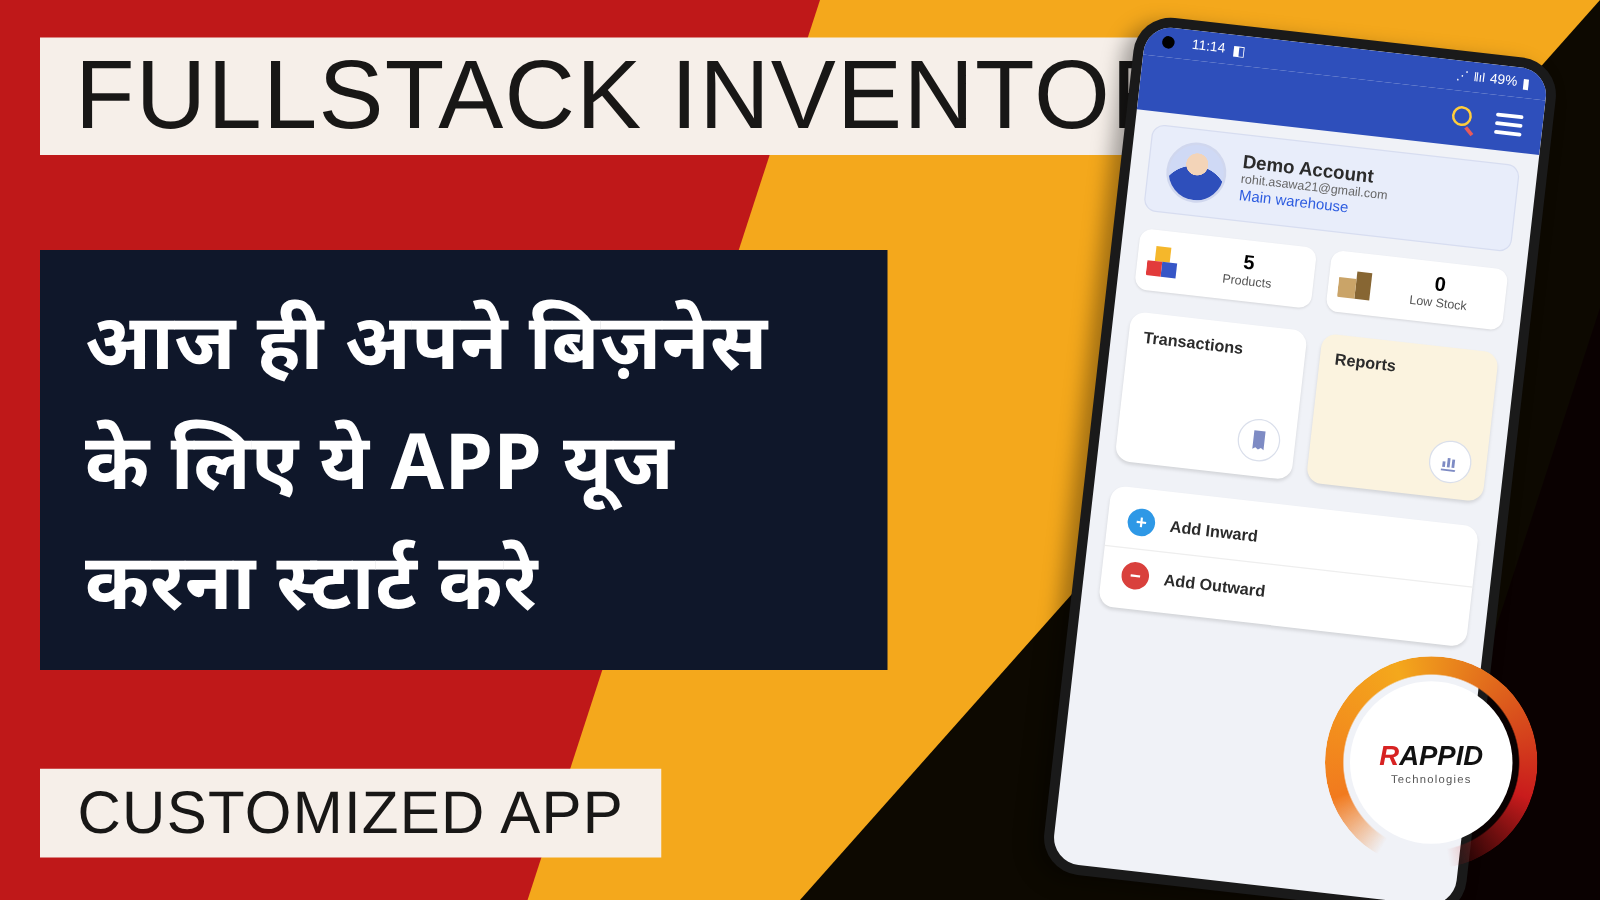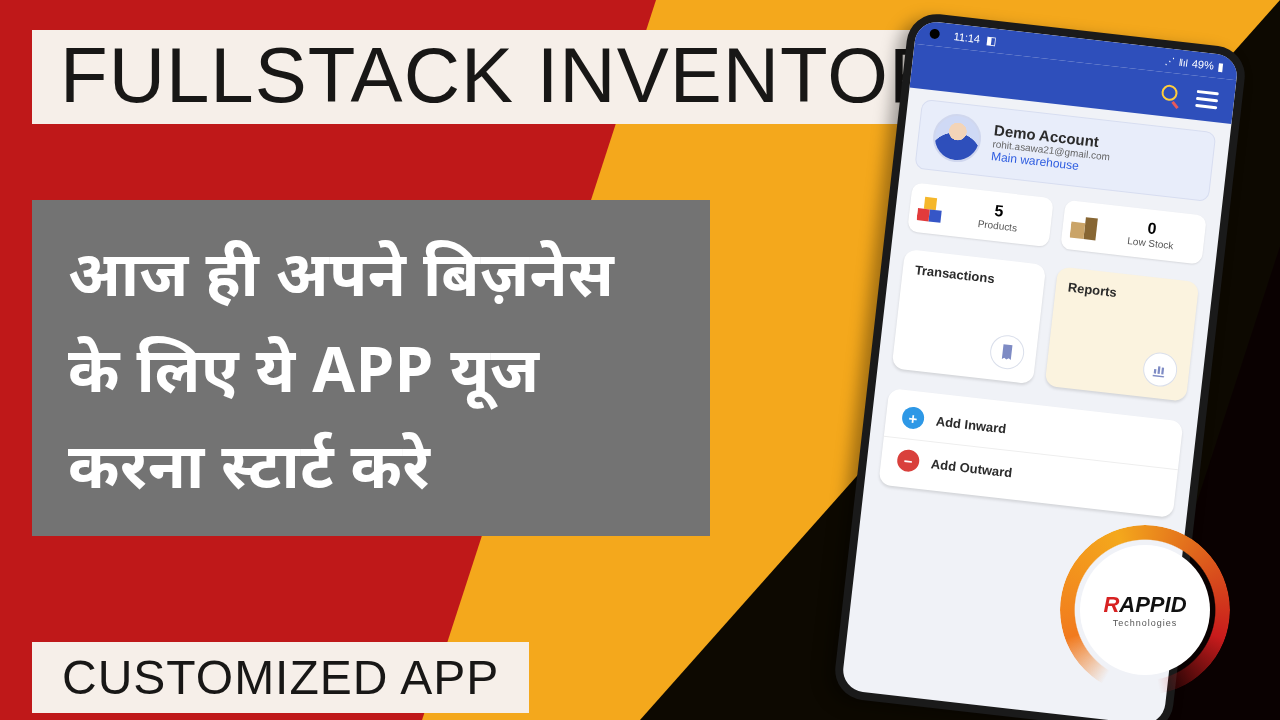--- a/index.html
+++ b/index.html
@@ -33,34 +33,34 @@
     background:#f6efe9; padding:6px 28px 10px;
     font-family: Impact, "Arial Black", sans-serif;
     font-size:78px; letter-spacing:1px;
     color:#181716; line-height:1;
     font-weight:400;
   }
 
   
   .hindi-box {
     position:absolute; left:32px; top:200px;
-    background:#737373; color:#fff;
+    background:#0f172a; color:#fff;
     padding:24px 36px;
     font-size:62px; line-height:1.55;
     width:678px;
     font-family: "Noto Sans", "Noto Sans Devanagari", Arial, sans-serif;
     font-weight:700; letter-spacing:.5px;
   }
 
   
   .cust-box {
     position:absolute; left:32px; top:615px;
     background:#f6efe9; padding:8px 30px;
     font-family: Impact, "Arial Black", sans-serif;
-    font-size:48px; letter-spacing:1px; color:#181716;margin-top:27px;
+    font-size:48px; letter-spacing:1px; color:#181716;
   }
 
   
   .phone {
     position:absolute;
     right:70px; top:28px;
     width:340px; height:690px;
     background:#1a1a1a;
     border-radius:30px;
     transform: rotate(6.5deg);

